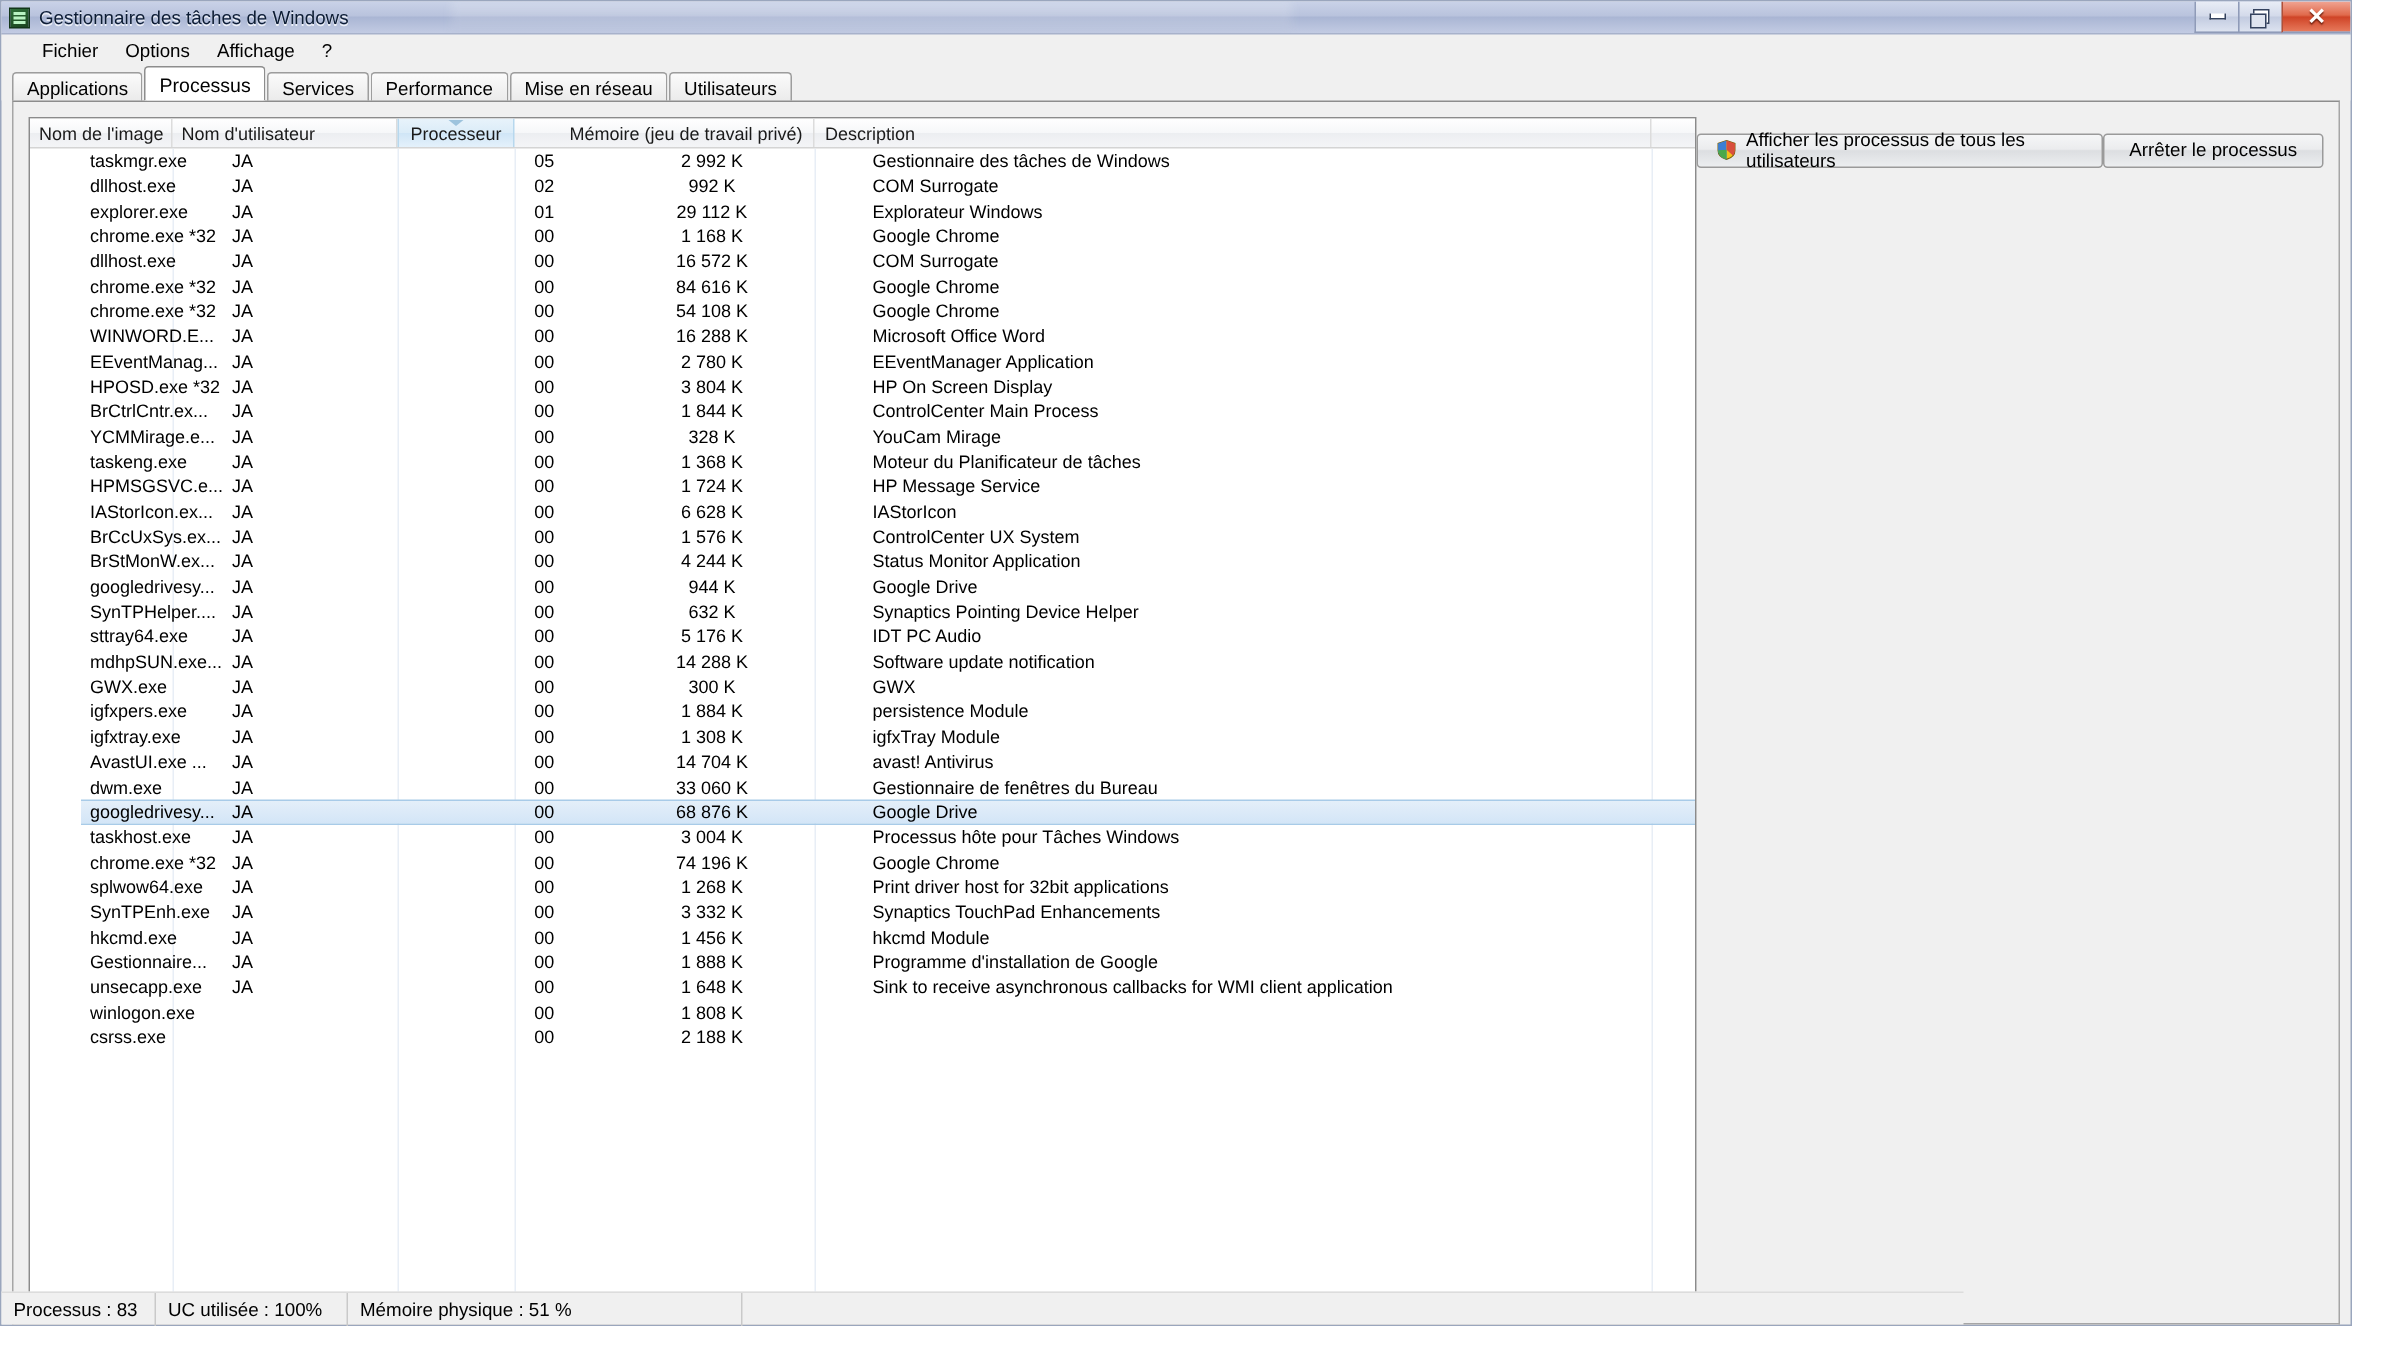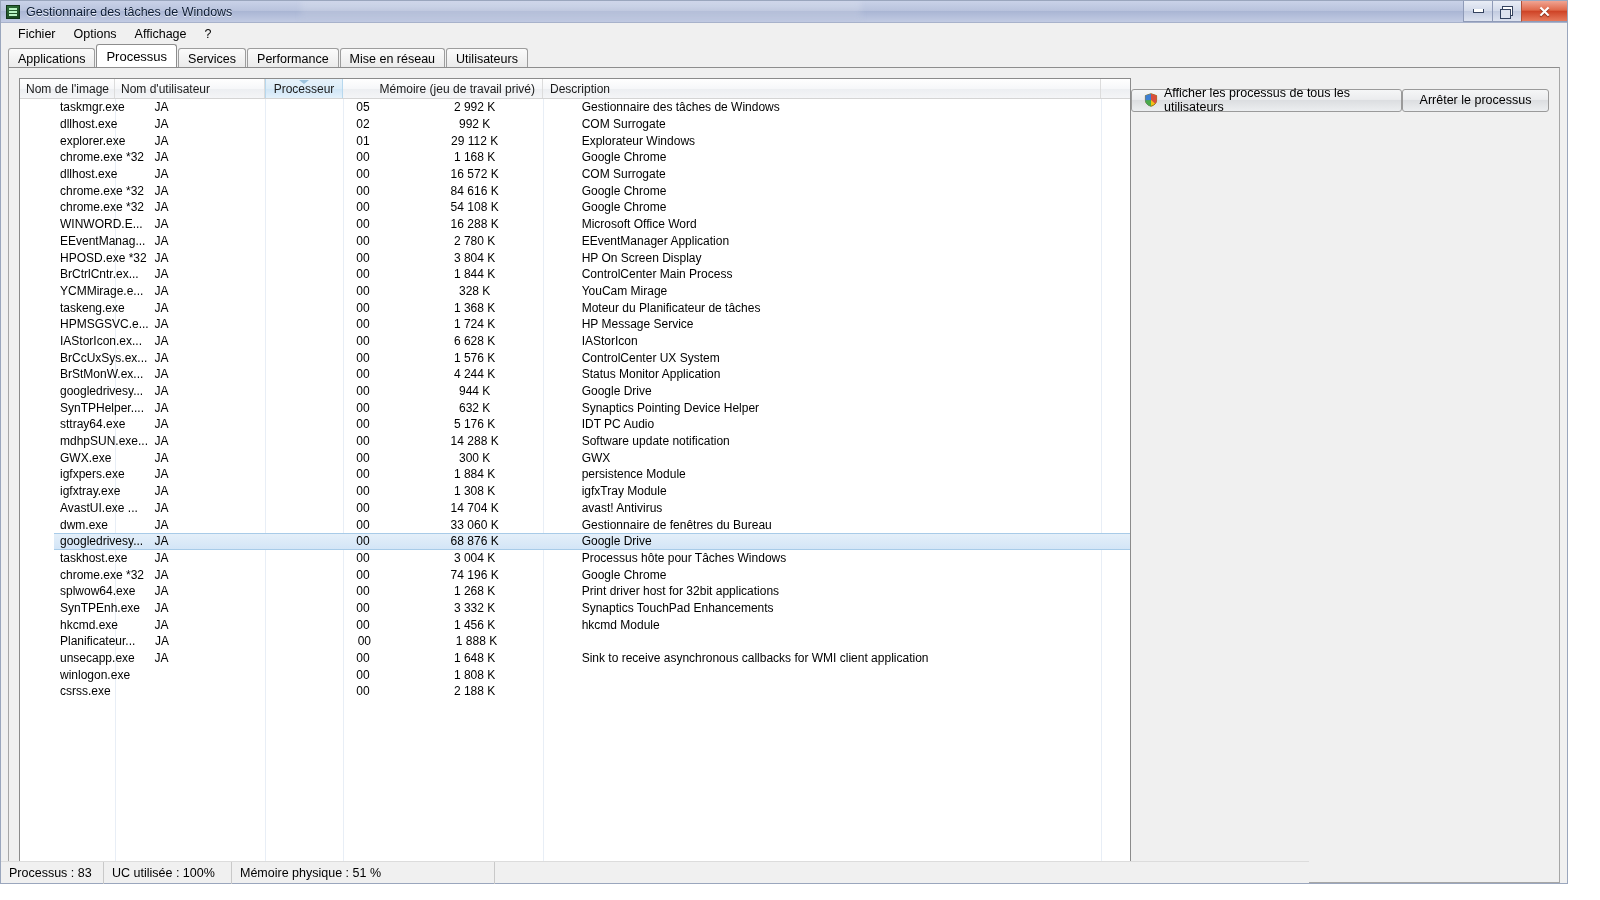--- a/index.html
+++ b/index.html
@@ -111,21 +111,21 @@
     line-height: 1;
     text-shadow: 0 1px 1px rgba(90,20,5,.8);
   }
 
   
   .menubar {
     height: 21px;
     background: #f0f0f0;
     display: flex;
     align-items: center;
-    padding-left: 8px;
+    padding-left: 18px;
     gap: 0;
   }
   .menu-item {
     padding: 2px 9px;
     font-size: 12.5px;
     color: #000;
     cursor: default;
   }
 
   
@@ -604,24 +604,25 @@
               <div class="lv-cell c-desc">Synaptics TouchPad Enhancements</div>
             </div>
             <div class="lv-row">
               <div class="lv-cell c-name">hkcmd.exe</div>
               <div class="lv-cell c-user">JA</div>
               <div class="lv-cell c-cpu">00</div>
               <div class="lv-cell c-mem">1 456 K</div>
               <div class="lv-cell c-desc">hkcmd Module</div>
             </div>
             <div class="lv-row">
-              <div class="lv-cell c-name">Planificateur...</div>
+              <div class="lv-cell c-name">Gestionnaire...</div>
               <div class="lv-cell c-user">JA</div>
               <div class="lv-cell c-cpu">00</div>
               <div class="lv-cell c-mem">1 888 K</div>
+              <div class="lv-cell c-desc">Programme d'installation de Google</div>
             </div>
             <div class="lv-row">
               <div class="lv-cell c-name">unsecapp.exe</div>
               <div class="lv-cell c-user">JA</div>
               <div class="lv-cell c-cpu">00</div>
               <div class="lv-cell c-mem">1 648 K</div>
               <div class="lv-cell c-desc">Sink to receive asynchronous callbacks for WMI client application</div>
             </div>
             <div class="lv-row">
               <div class="lv-cell c-name">winlogon.exe</div>

